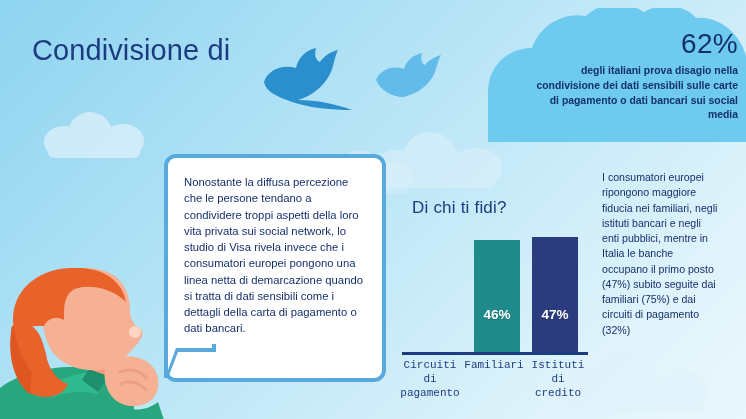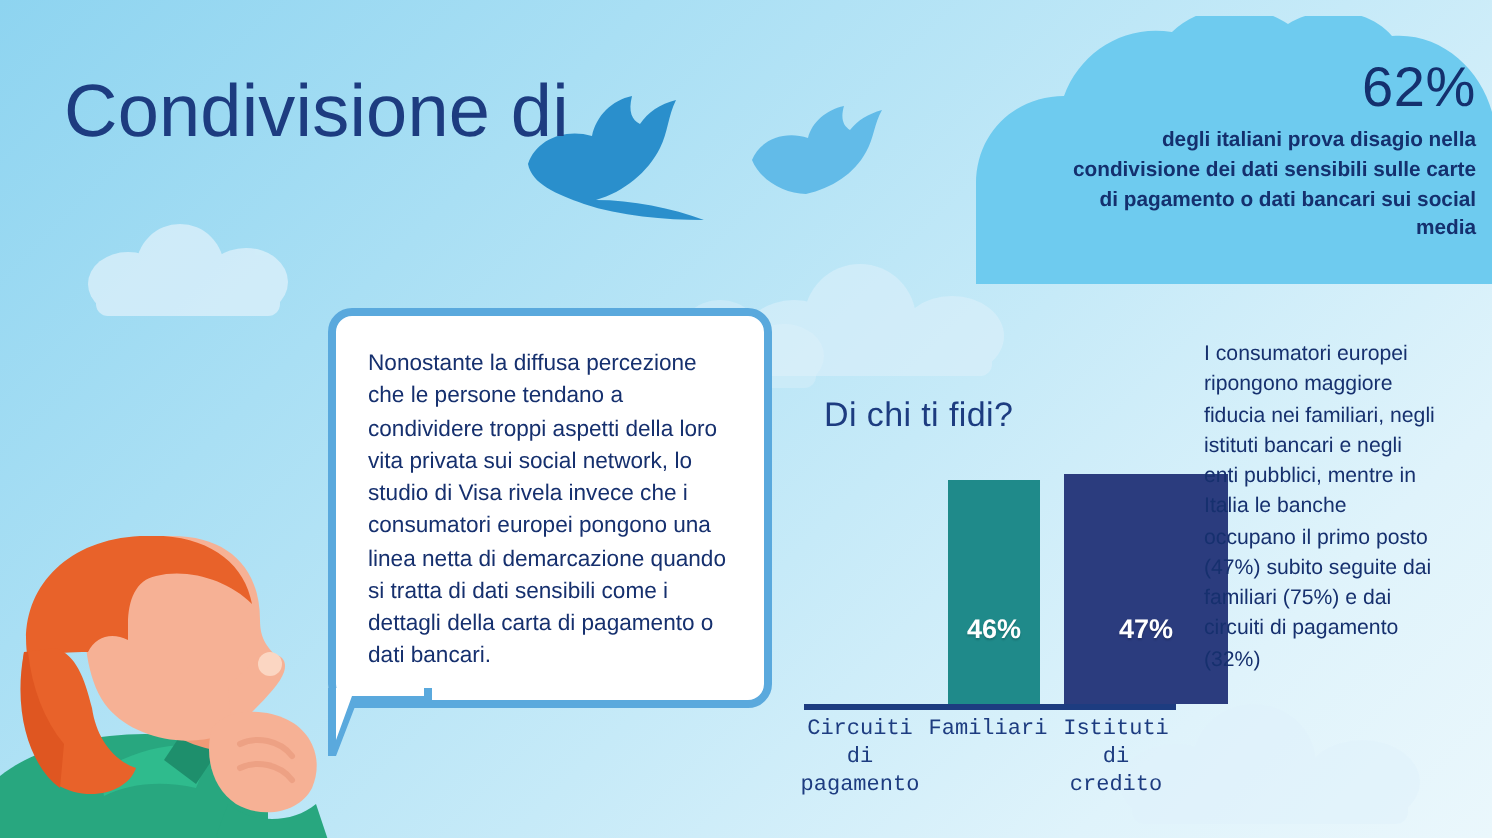--- a/index.html
+++ b/index.html
@@ -23,36 +23,36 @@
   .cloud-c{left:560px;top:352px;width:150px;height:60px;opacity:.45;}
   .cloud-d{left:316px;top:150px;width:96px;height:44px;opacity:.40;}
 
   
   .bird{position:absolute;}
   .bird svg{display:block;}
 
   
   .title{
     position:absolute;left:32px;top:32px;width:290px;
-    color:#1d3c80;font-size:37px;line-height:1.28;font-weight:400;
+    color:#1d3c80;font-size:29px;line-height:1.28;font-weight:400;
     letter-spacing:.1px;
   }
 
   
   .stat-cloud{position:absolute;left:488px;top:8px;width:258px;height:134px;}
   .stat-cloud .shape{position:absolute;inset:0;}
   .stat-cloud .txt{
     position:absolute;left:14px;top:22px;width:236px;text-align:right;color:#14306e;
   }
   .stat-cloud .pct{font-size:28px;line-height:1;margin-bottom:6px;letter-spacing:.3px;}
   .stat-cloud .sub{font-size:10.4px;line-height:1.42;font-weight:bold;margin-left:28px;}
 
   
   .bubble{
-    position:absolute;left:164px;top:154px;width:222px;height:200px;
+    position:absolute;left:164px;top:154px;width:222px;height:228px;
     background:#ffffff;border:4px solid #5aa9dd;border-radius:12px;box-sizing:border-box;
   }
   .bubble p{
     margin:0;padding:16px 14px 0 16px;color:#16306e;font-size:11.3px;line-height:1.44;
   }
   .bubble-tail{position:absolute;left:164px;top:344px;width:72px;height:42px;}
 
   
   .woman{position:absolute;left:-6px;top:268px;width:220px;height:160px;}
 
@@ -62,21 +62,21 @@
     position:absolute;left:14px;top:0;color:#1d3c80;font-size:17px;letter-spacing:.2px;
   }
   .plot{position:absolute;left:8px;top:32px;width:182px;height:122px;}
   .bar{position:absolute;bottom:0;width:46px;}
   .bar span{
     position:absolute;left:0;right:0;bottom:30px;text-align:center;
     color:#ffffff;font-size:13.5px;font-weight:bold;text-shadow:0 1px 1px rgba(0,0,0,.18);
   }
   .bar-0{left:10px;background:#2bbd8f;}
   .bar-1{left:68px;background:#1f8a8a;}
-  .bar-2{left:126px;background:#2b3c7e;padding-left:36px;}
+  .bar-2{left:126px;background:#2b3c7e;}
   .axis{position:absolute;left:4px;top:154px;width:186px;height:3px;background:#1d3c80;}
   .xlabels{position:absolute;left:0;top:160px;width:192px;display:flex;}
   .xlabels div{
     flex:1;text-align:center;color:#1d3c80;font-size:11px;line-height:1.28;font-family:Liberation Mono, monospace;
   }
 
   
   .side-note{
     position:absolute;left:602px;top:170px;width:118px;
     color:#16306e;font-size:10.6px;line-height:1.44;

